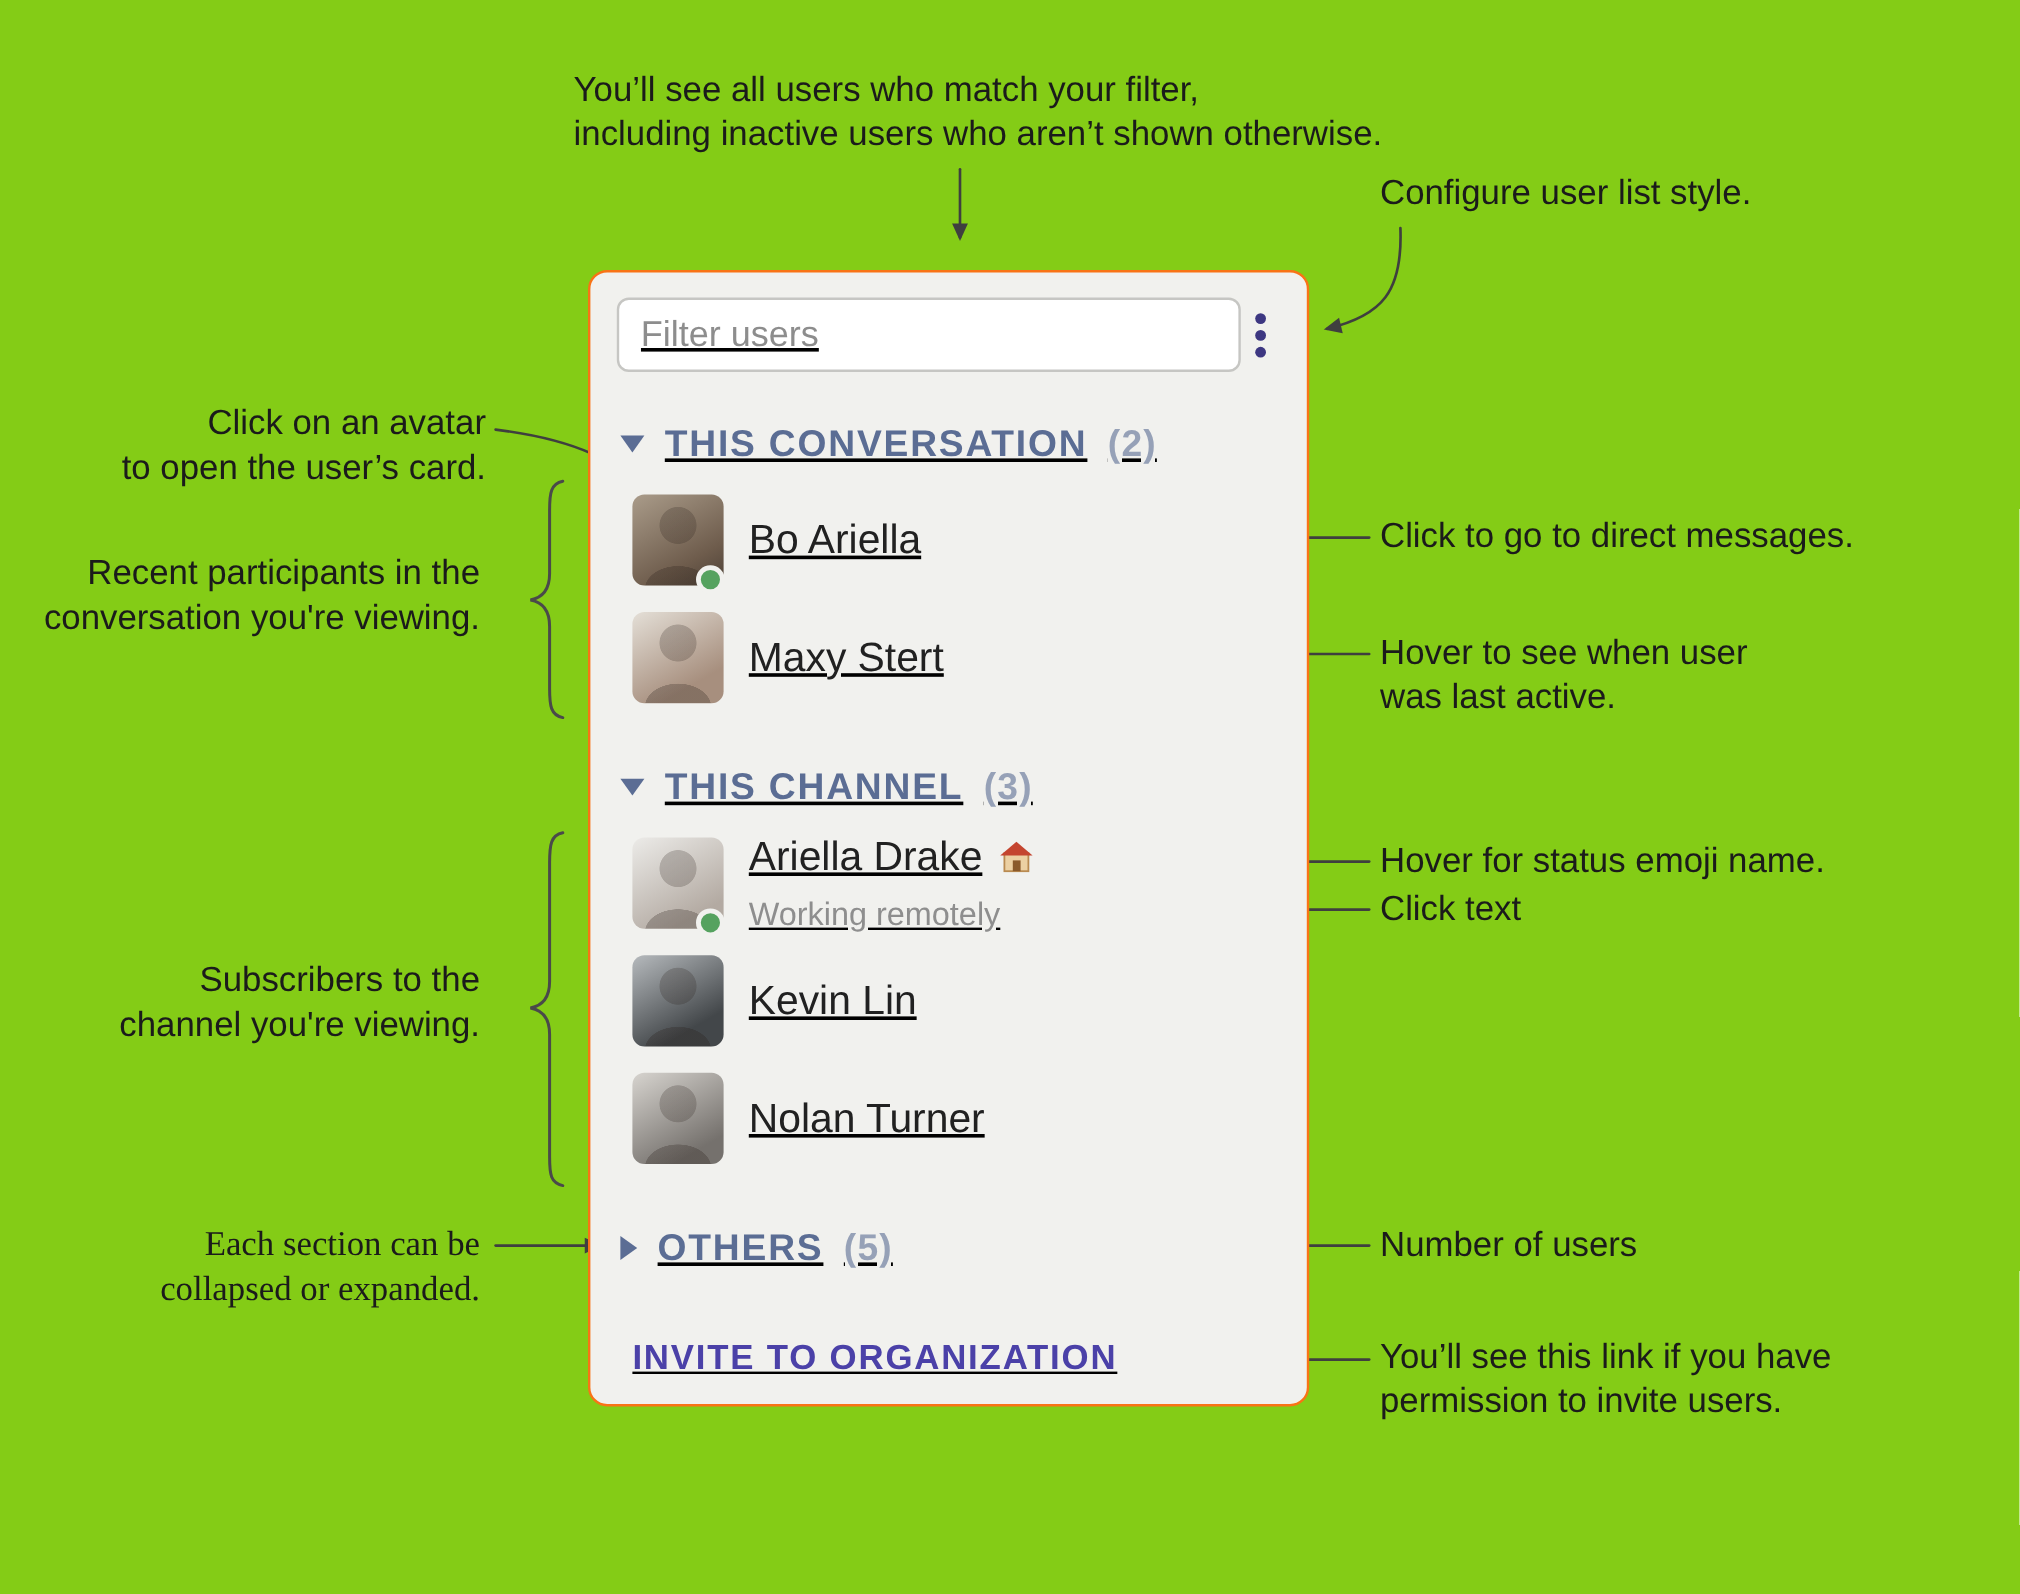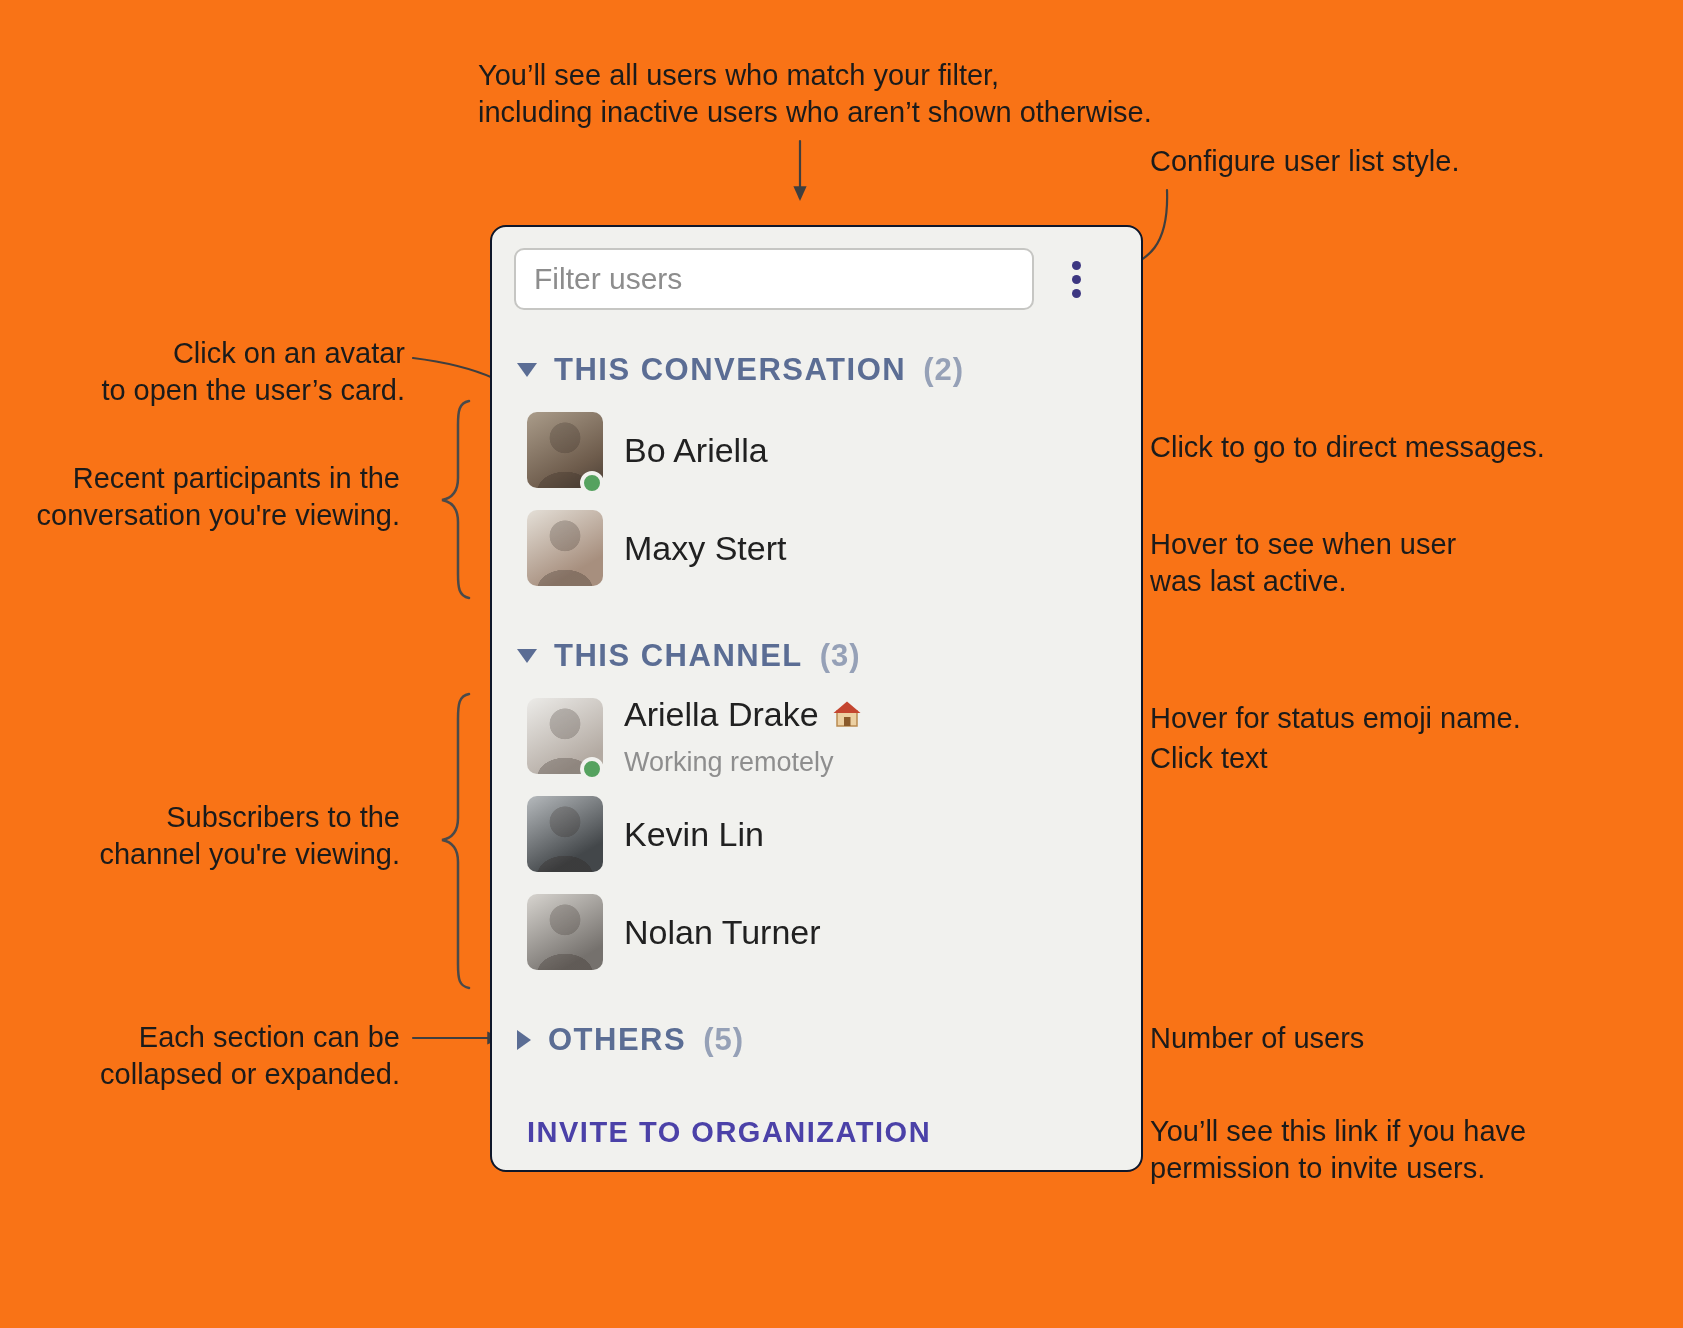--- a/index.html
+++ b/index.html
@@ -1,30 +1,30 @@
 <!DOCTYPE html>
 <html><head>
 <meta charset="utf-8">
 <style>
   * { margin:0; padding:0; box-sizing:border-box; }
   html,body { background:#fff; }
   body { font-family:"Liberation Sans", sans-serif; }
-  .canvas { position:relative; width:1683px; height:1328px; background:#f97316; overflow:hidden; }
+  .canvas { position:relative; width:1683px; height:1328px; background:#84cc16; overflow:hidden; }
 
   
   .ann { position:absolute; font-size:29px; line-height:37px; color:#1b1b1b; white-space:pre-line; }
   .ann.right-align { text-align:right; }
 
   
   svg.overlay { position:absolute; left:0; top:0; pointer-events:none; }
 
   
-  .panel { position:absolute; left:490px; top:225px; width:653px; height:947px;
-           background:#f1f1ee; border:2px solid #0f172a; border-radius:16px;
-           padding:21px 22px; }
+  .panel { position:absolute; left:490px; top:225px; width:601px; height:947px;
+           background:#f1f1ee; border:2px solid #f97316; border-radius:16px;
+           padding:21px 22px;text-decoration:underline; }
 
   .filter-row { display:flex; align-items:center; }
   .filter-input { width:520px; height:62px; border:2px solid #c6c6c3; border-radius:10px;
                   background:#fff; font-size:30px; padding:0 18px; color:#333;
                   font-family:"Liberation Sans", sans-serif; outline:none; }
   .filter-input::placeholder { color:#8d8d8d; }
   .menu-btn { flex:1; display:flex; flex-direction:column; align-items:center; gap:5px; cursor:pointer; padding:6px 0; }
   .menu-btn span { width:9px; height:9px; border-radius:50%; background:#3d3781; }
 
   .section-header { display:flex; align-items:center; margin-top:40px; height:40px; gap:17px;
@@ -95,21 +95,21 @@
 to open the user’s card.</div>
   <div class="ann right-align" style="right:1283px; top:460px;">Recent participants in the
 conversation you're viewing.</div>
   <div class="ann" style="left:1150px; top:429px;">Click to go to direct messages.</div>
   <div class="ann" style="left:1150px; top:526px;">Hover to see when user
 was last active.</div>
   <div class="ann" style="left:1150px; top:700px;">Hover for status emoji name.</div>
   <div class="ann" style="left:1150px; top:740px;">Click text</div>
   <div class="ann right-align" style="right:1283px; top:799px;">Subscribers to the
 channel you're viewing.</div>
-  <div class="ann right-align" style="right:1283px; top:1019px;">Each section can be
+  <div class="ann right-align" style="right:1283px; top:1019px;font-family:Liberation Serif, serif;">Each section can be
 collapsed or expanded.</div>
   <div class="ann" style="left:1150px; top:1020px;">Number of users</div>
   <div class="ann" style="left:1150px; top:1113px;">You’ll see this link if you have
 permission to invite users.</div>
 
   <div class="panel">
 
     <div class="filter-row">
       <input class="filter-input" type="text" placeholder="Filter users" style="">
       <div class="menu-btn">

